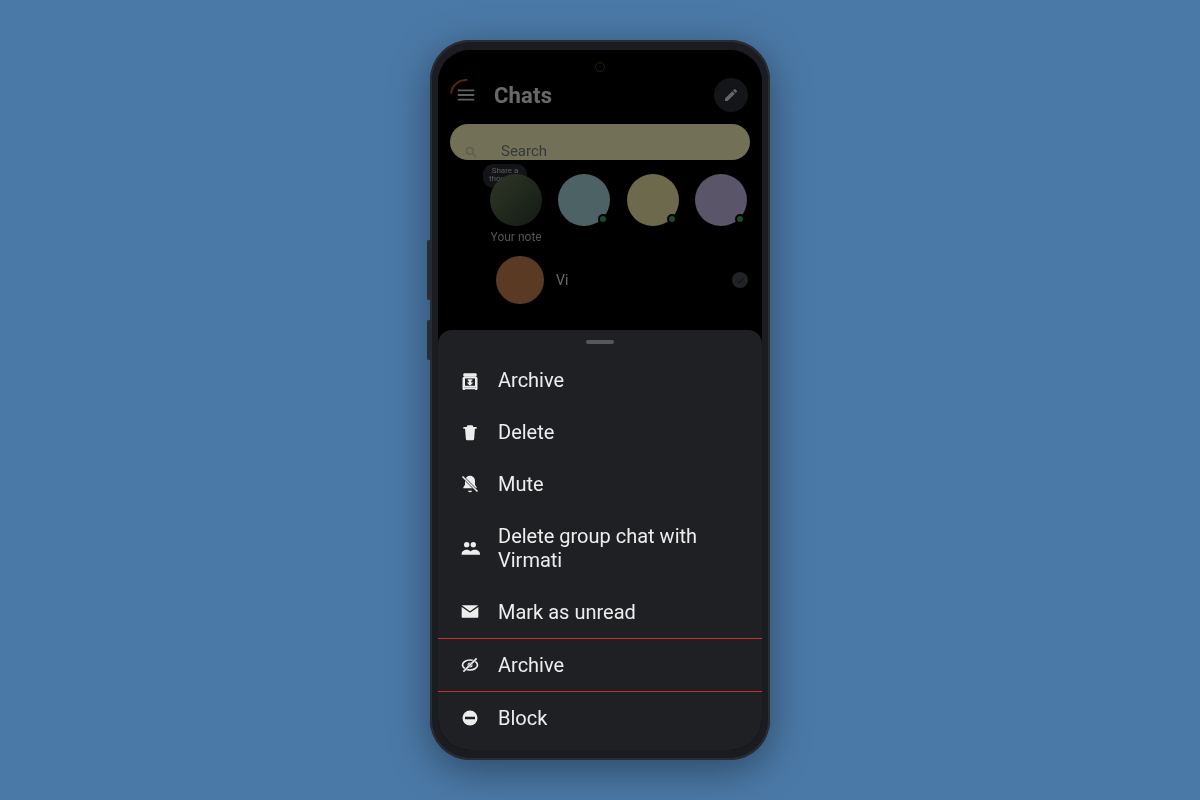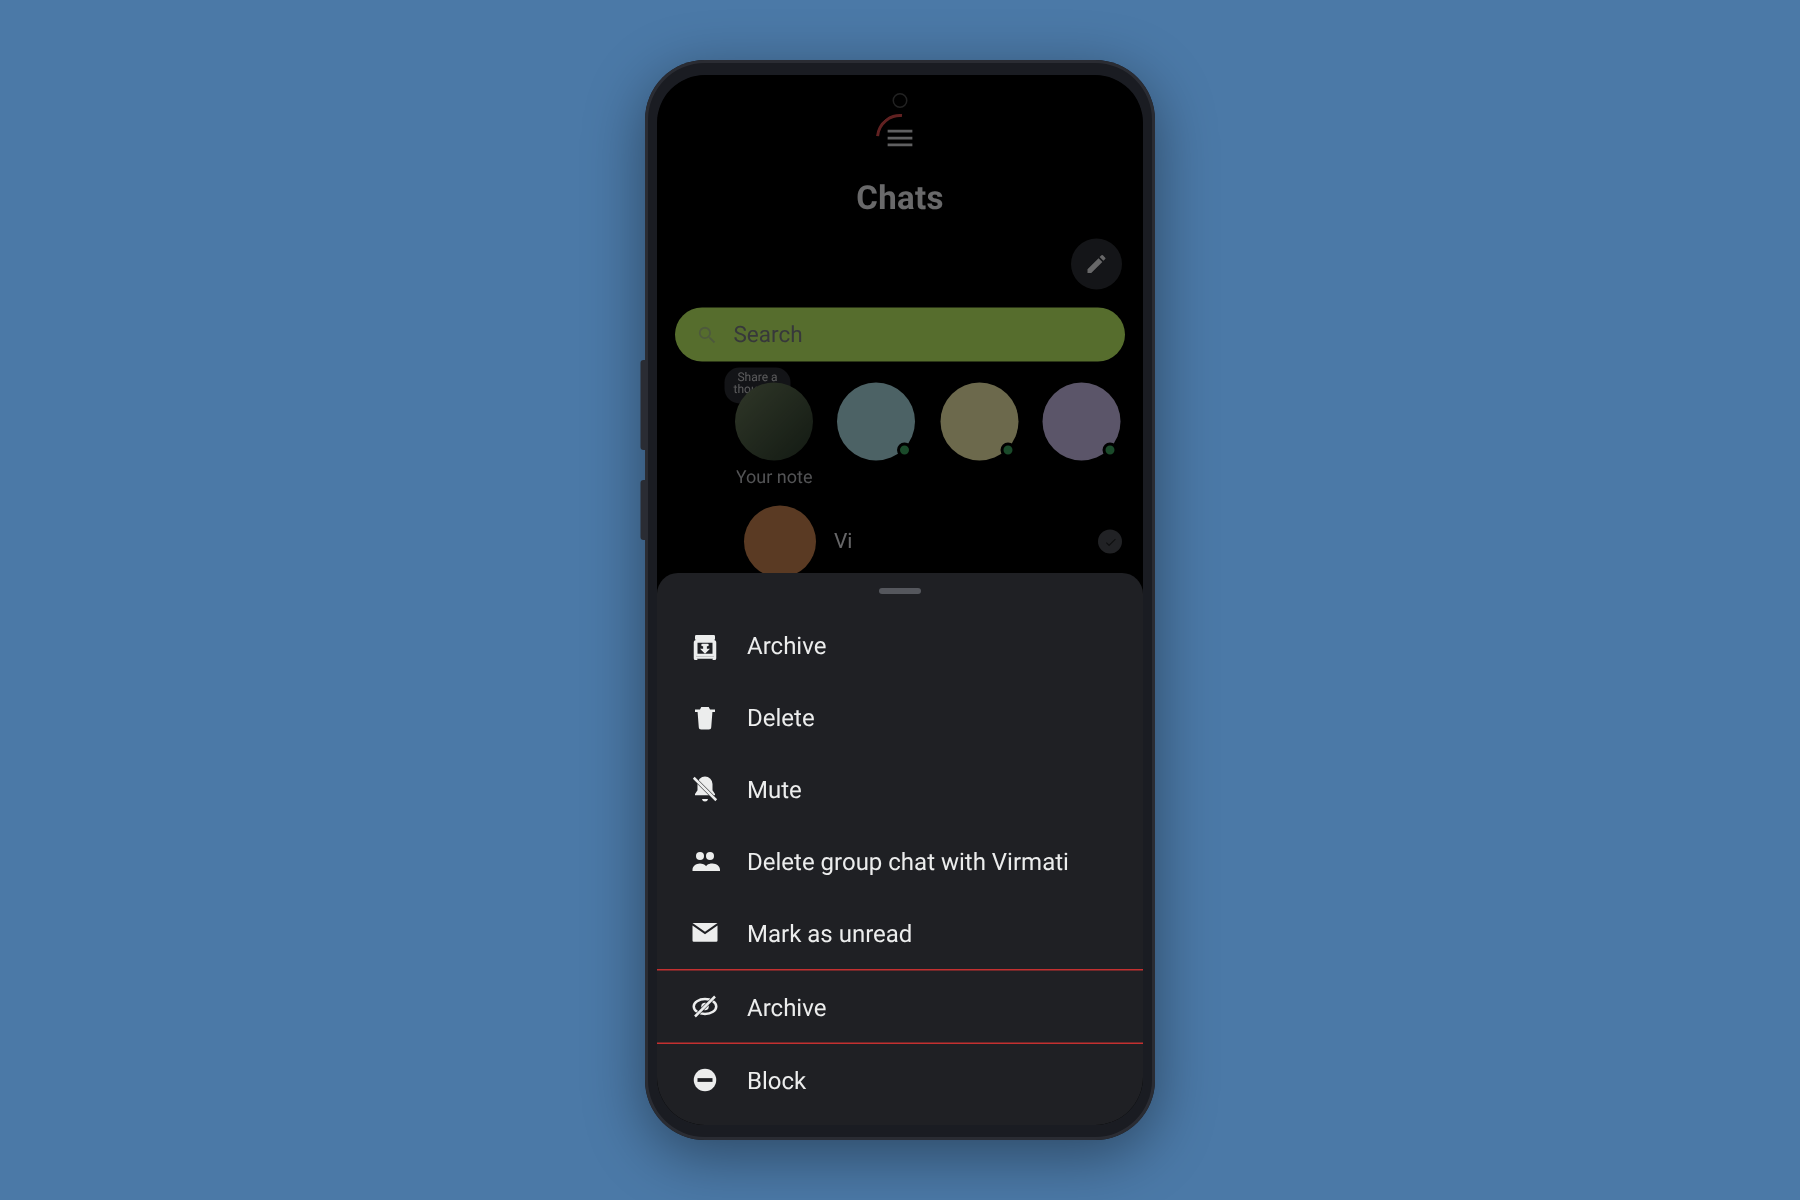--- a/index.html
+++ b/index.html
@@ -64,21 +64,20 @@
     position: absolute;
     inset: 0;
     padding-top: 20px;
   }
   .topbar {
     display: flex;
     align-items: center;
     padding: 8px 14px 6px;
     gap: 14px;
     position: relative;
-    flex-direction: column;
   }
   .menu-btn {
     width: 28px; height: 28px;
     display:flex;align-items:center;justify-content:center;
     position: relative;
   }
   .menu-btn svg { width: 22px; height: 22px; }
   .ring {
     position:absolute;
     top:-2px;left:-2px;
@@ -97,26 +96,26 @@
   .compose-btn {
     margin-left: auto;
     width:34px;height:34px;
     border-radius:50%;
     background:#2e3035;
     display:flex;align-items:center;justify-content:center;
   }
   .compose-btn svg{width:16px;height:16px;}
   .searchbar {
     margin: 6px 12px 10px;
-    background:#bef264;
+    background:#fef9c3;
     border-radius:20px;
     height:36px;
-    display:flex;align-items:center;
+    display:flex;align-items:flex-end;
     padding:0 14px;
-    gap:10px;
+    gap:22px;
   }
   .searchbar svg{width:15px;height:15px;opacity:.5;}
   .search-text{color:#7a7c82;font-size:15px;}
   .stories {
     display:flex;
     gap:14px;
     padding:4px 14px 2px;
     align-items:flex-start;
     margin-left:37px;
   }
@@ -176,21 +175,21 @@
     padding-top:10px;
     padding-bottom:6px;
   }
   .drag-handle{
     width:28px;height:4px;border-radius:2px;background:#55575d;
     margin:0 auto 10px;
   }
   .action-item{
     display:flex;align-items:center;gap:18px;
     padding:14px 22px;
-    color:#eceded;font-size:16px;
+    color:#eceded;font-size:20px;
     position:relative;
   }
   .action-item .ico{width:20px;height:20px;display:flex;align-items:center;justify-content:center;flex-shrink:0;}
   .action-item .ico svg{width:20px;height:20px;fill:#eceded;}
   .action-item.highlighted{
     border-top:1px solid #c43030;
     border-bottom:1px solid #c43030;
   }
 </style>
 </head>

